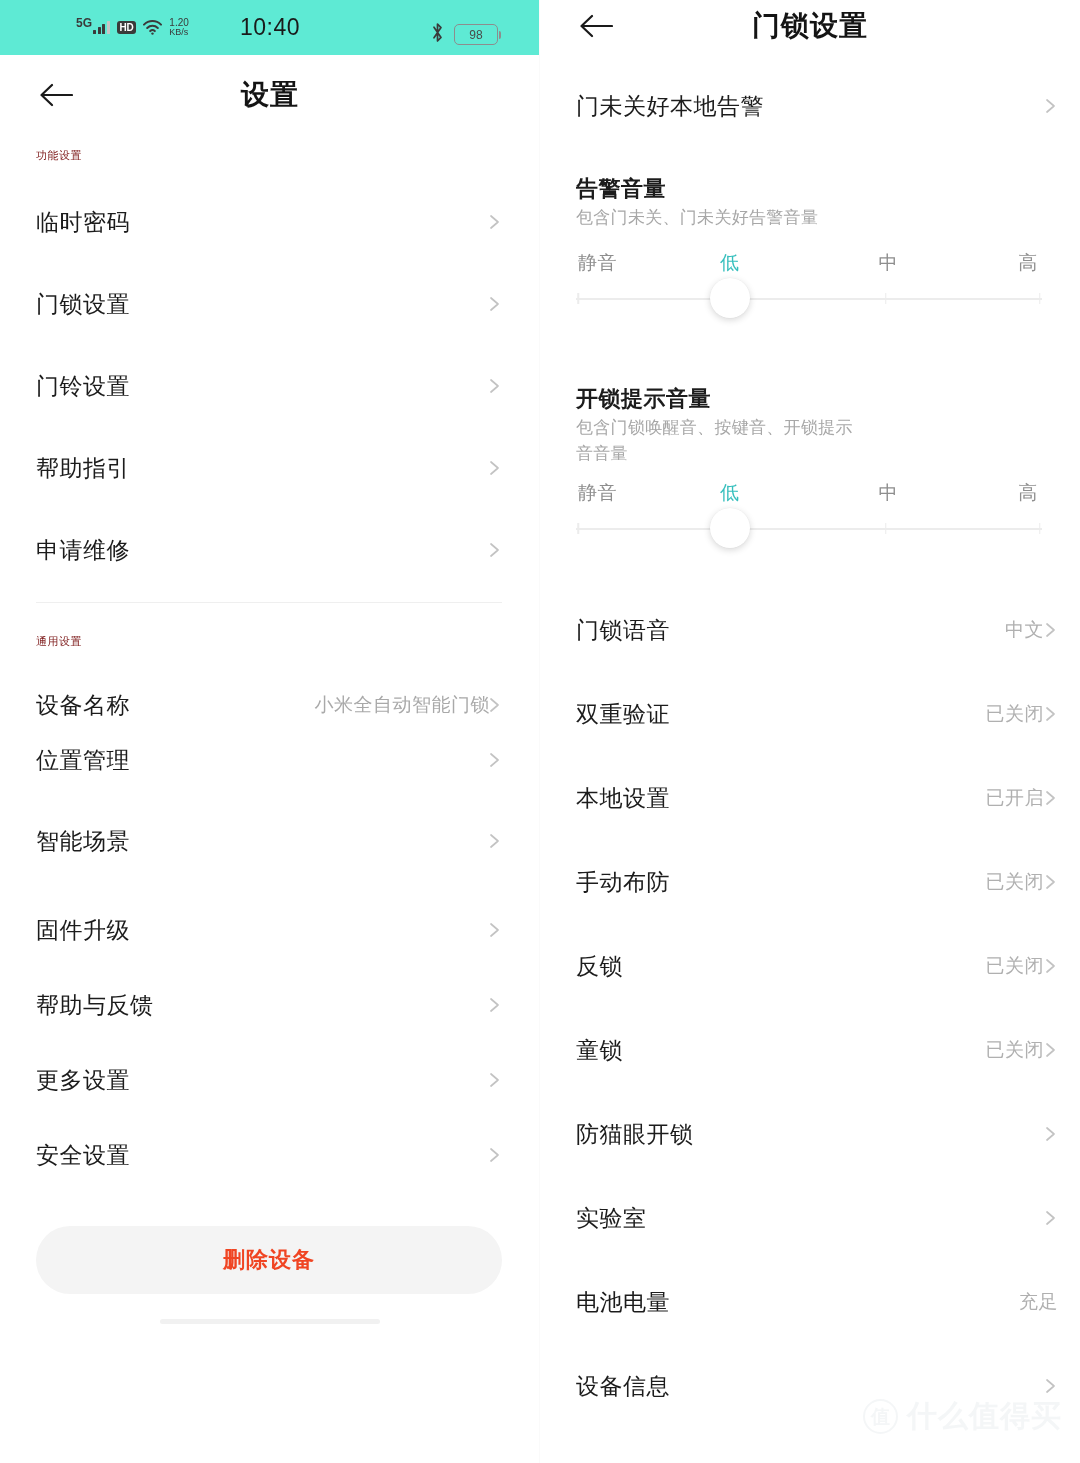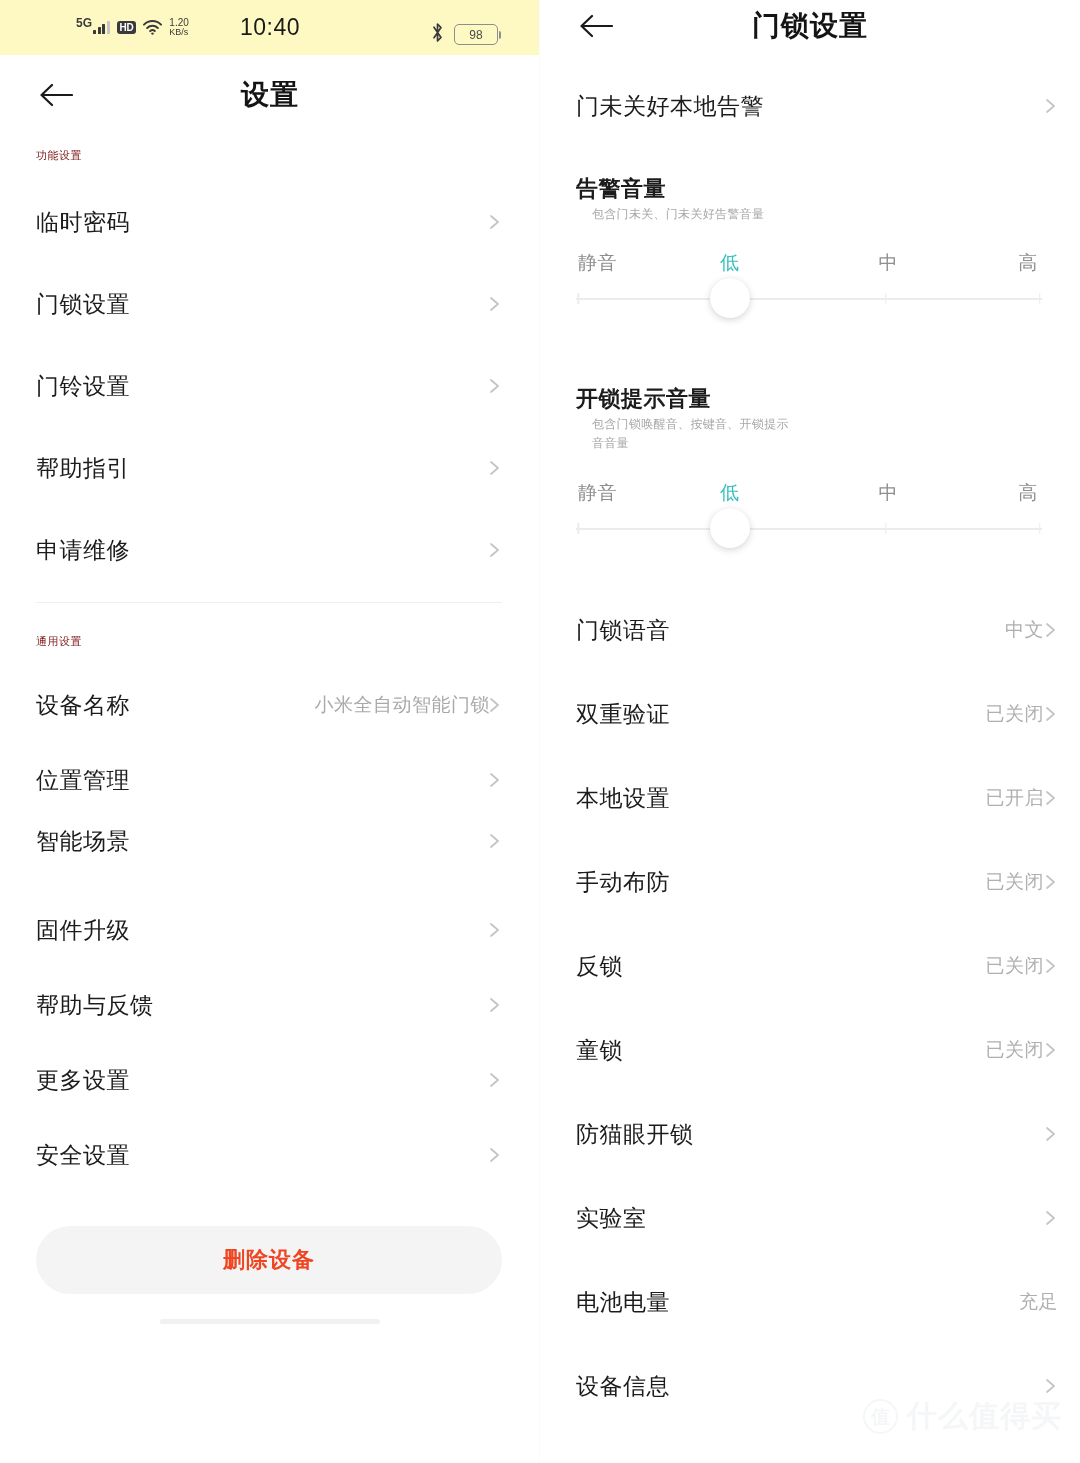--- a/index.html
+++ b/index.html
@@ -16,21 +16,21 @@
   
   .panel-left {
     position:relative;
     width:540px; height:1463px;
     background:#ffffff;
     flex:0 0 540px;
   }
   .statusbar {
     position:absolute; top:0; left:0;
     width:540px; height:55px;
-    background:#fef9c3;
+    background:#5eead4;
     display:flex; align-items:center;
   }
   .sb-left {
     position:absolute; left:76px; top:0; height:55px;
     display:flex; align-items:center; gap:7px;
   }
   .sb-5g { display:flex; align-items:flex-end; gap:1px; }
   .sb-5g-text { font-size:12px; font-weight:bold; color:#3a3a3a; line-height:1; position:relative; top:-5px; }
   .bars { display:flex; align-items:flex-end; gap:1.5px; height:13px; }
   .bars i { display:block; width:3px; background:#3a3a3a; border-radius:0.5px; }
@@ -142,21 +142,21 @@
     letter-spacing:0.5px; padding-right:14px;
   }
   .rrow .val.nochev { padding-right:0; }
 
   .vol-title {
     position:absolute; left:36px;
     font-size:22px; font-weight:bold; color:#1c1c1c; letter-spacing:0.5px;
   }
   .vol-sub {
     position:absolute; left:36px; width:440px;
-    font-size:12px; color:#a7a7a7; line-height:1.55; letter-spacing:0.3px;margin-left:16px;
+    font-size:17px; color:#a7a7a7; line-height:1.55; letter-spacing:0.3px;
   }
   .slider { position:absolute; left:36px; width:466px; height:80px; }
   .slider-labels { position:relative; width:466px; height:30px; }
   .slider-labels span {
     position:absolute; top:0; font-size:19px; color:#8e8e8e;
     transform:translateX(-50%); white-space:nowrap; letter-spacing:0.5px;
   }
   .slider-labels span.active { color:#36bfbd; }
   .track {
     position:absolute; top:48px; left:0; width:466px; height:2px;
@@ -289,21 +289,21 @@
 
     <div class="lrow" style="top:685px">
       <span class="lbl">设备名称</span>
       <span class="val">小米全自动智能门锁</span>
       <span class="chev">
         <svg width="15" height="15" viewBox="0 0 15 15">
             <path d="M4 1.5 L11 7.5 L4 13.5" fill="none" stroke="#c3c3c3" stroke-width="1.7" stroke-linecap="round" stroke-linejoin="round"></path>
           </svg>
       </span>
     </div>
-    <div class="lrow" style="top:760px">
+    <div class="lrow" style="top:740px">
       <span class="lbl">位置管理</span>
       <span class="chev">
         <svg width="15" height="15" viewBox="0 0 15 15">
             <path d="M4 1.5 L11 7.5 L4 13.5" fill="none" stroke="#c3c3c3" stroke-width="1.7" stroke-linecap="round" stroke-linejoin="round"></path>
           </svg>
       </span>
     </div>
     <div class="lrow" style="top:821px">
       <span class="lbl">智能场景</span>
       <span class="chev">

